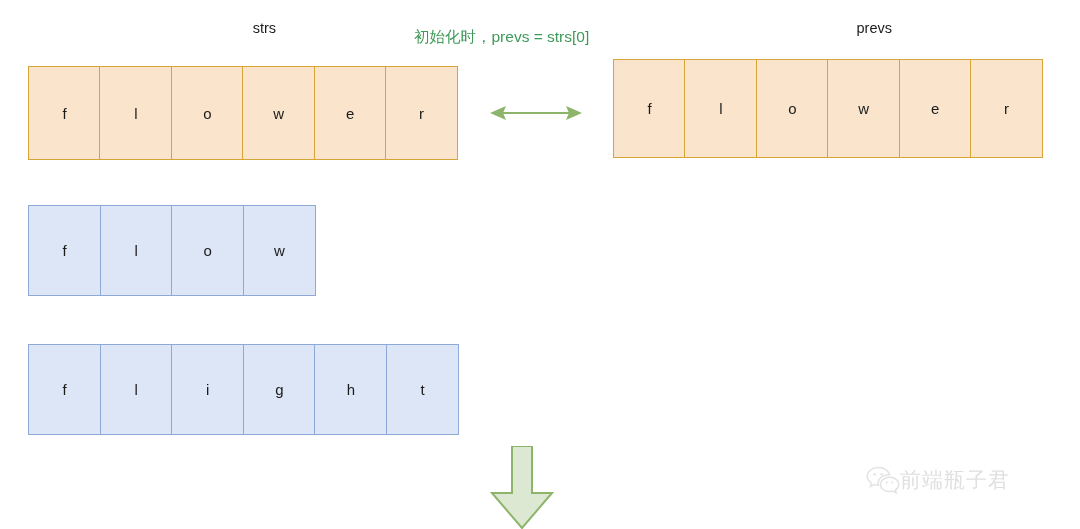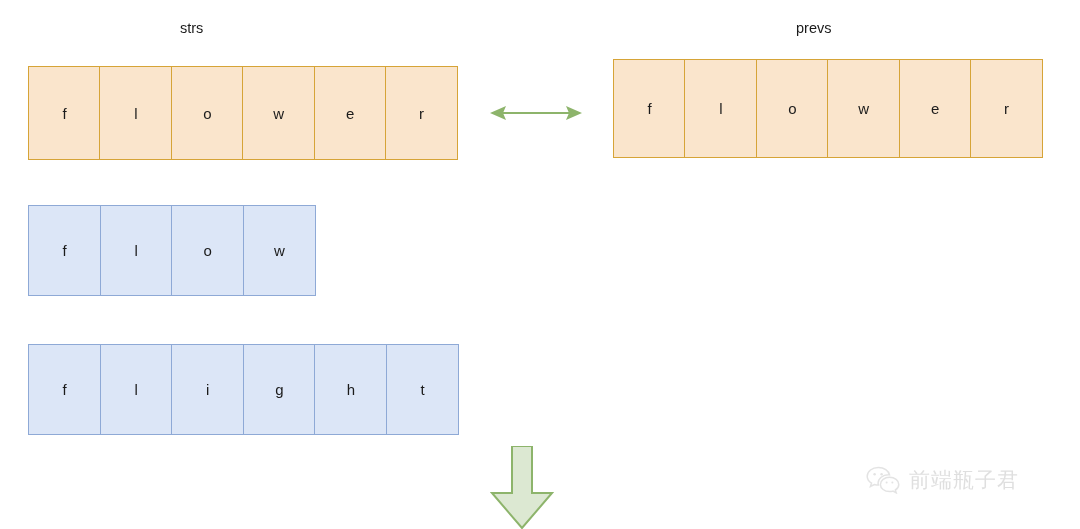--- a/index.html
+++ b/index.html
@@ -50,21 +50,21 @@
     margin-right: -1.4px;
   }
   .array-blue .cell:last-child { margin-right: 0; }
 
   
   .caption {
     position: absolute;
     font-size: 14.5px;
     color: #1b1b1b;
     white-space: nowrap;
-    text-align: left;
+    text-align: right;
   }
   .note-green {
     position: absolute;
     font-size: 15.5px;
     color: #3E9A58;
     white-space: nowrap;
     font-family: "Liberation Sans", "DejaVu Sans", sans-serif;
   }
 
   
@@ -73,40 +73,40 @@
   }
   .arrow-down {
     position: absolute;
   }
 
   
   .watermark {
     position: absolute;
     display: flex;
     align-items: center;
-    gap: 9px;
     opacity: 0.58;
     user-select: none;
   }
   .watermark-text {
     font-size: 21px;
     color: #c9c9c9;
     font-family: "Liberation Serif", "DejaVu Serif", serif;
     letter-spacing: 1px;
     white-space: nowrap;
   }
   .wechat-logo { display: block; }
 </style>
 </head>
 <body>
 
 <div id="canvas">
 
   <div class="caption" style="left:180px; top:20px; width:96px;">strs</div>
 
+  <div class="note-green" style="left:414px; top:27px;">初始化时，prevs = strs[0]</div>
 
   <div class="caption" style="left:796px; top:20px; width:96px;">prevs</div>
 
   <div class="array array-orange" style="left:28px; top:66px; height:94px;">
     <div class="cell" style="width:73px;">f</div>
     <div class="cell" style="width:73px;">l</div>
     <div class="cell" style="width:73px;">o</div>
     <div class="cell" style="width:73px;">w</div>
     <div class="cell" style="width:73px;">e</div>
     <div class="cell" style="width:73px;">r</div>

